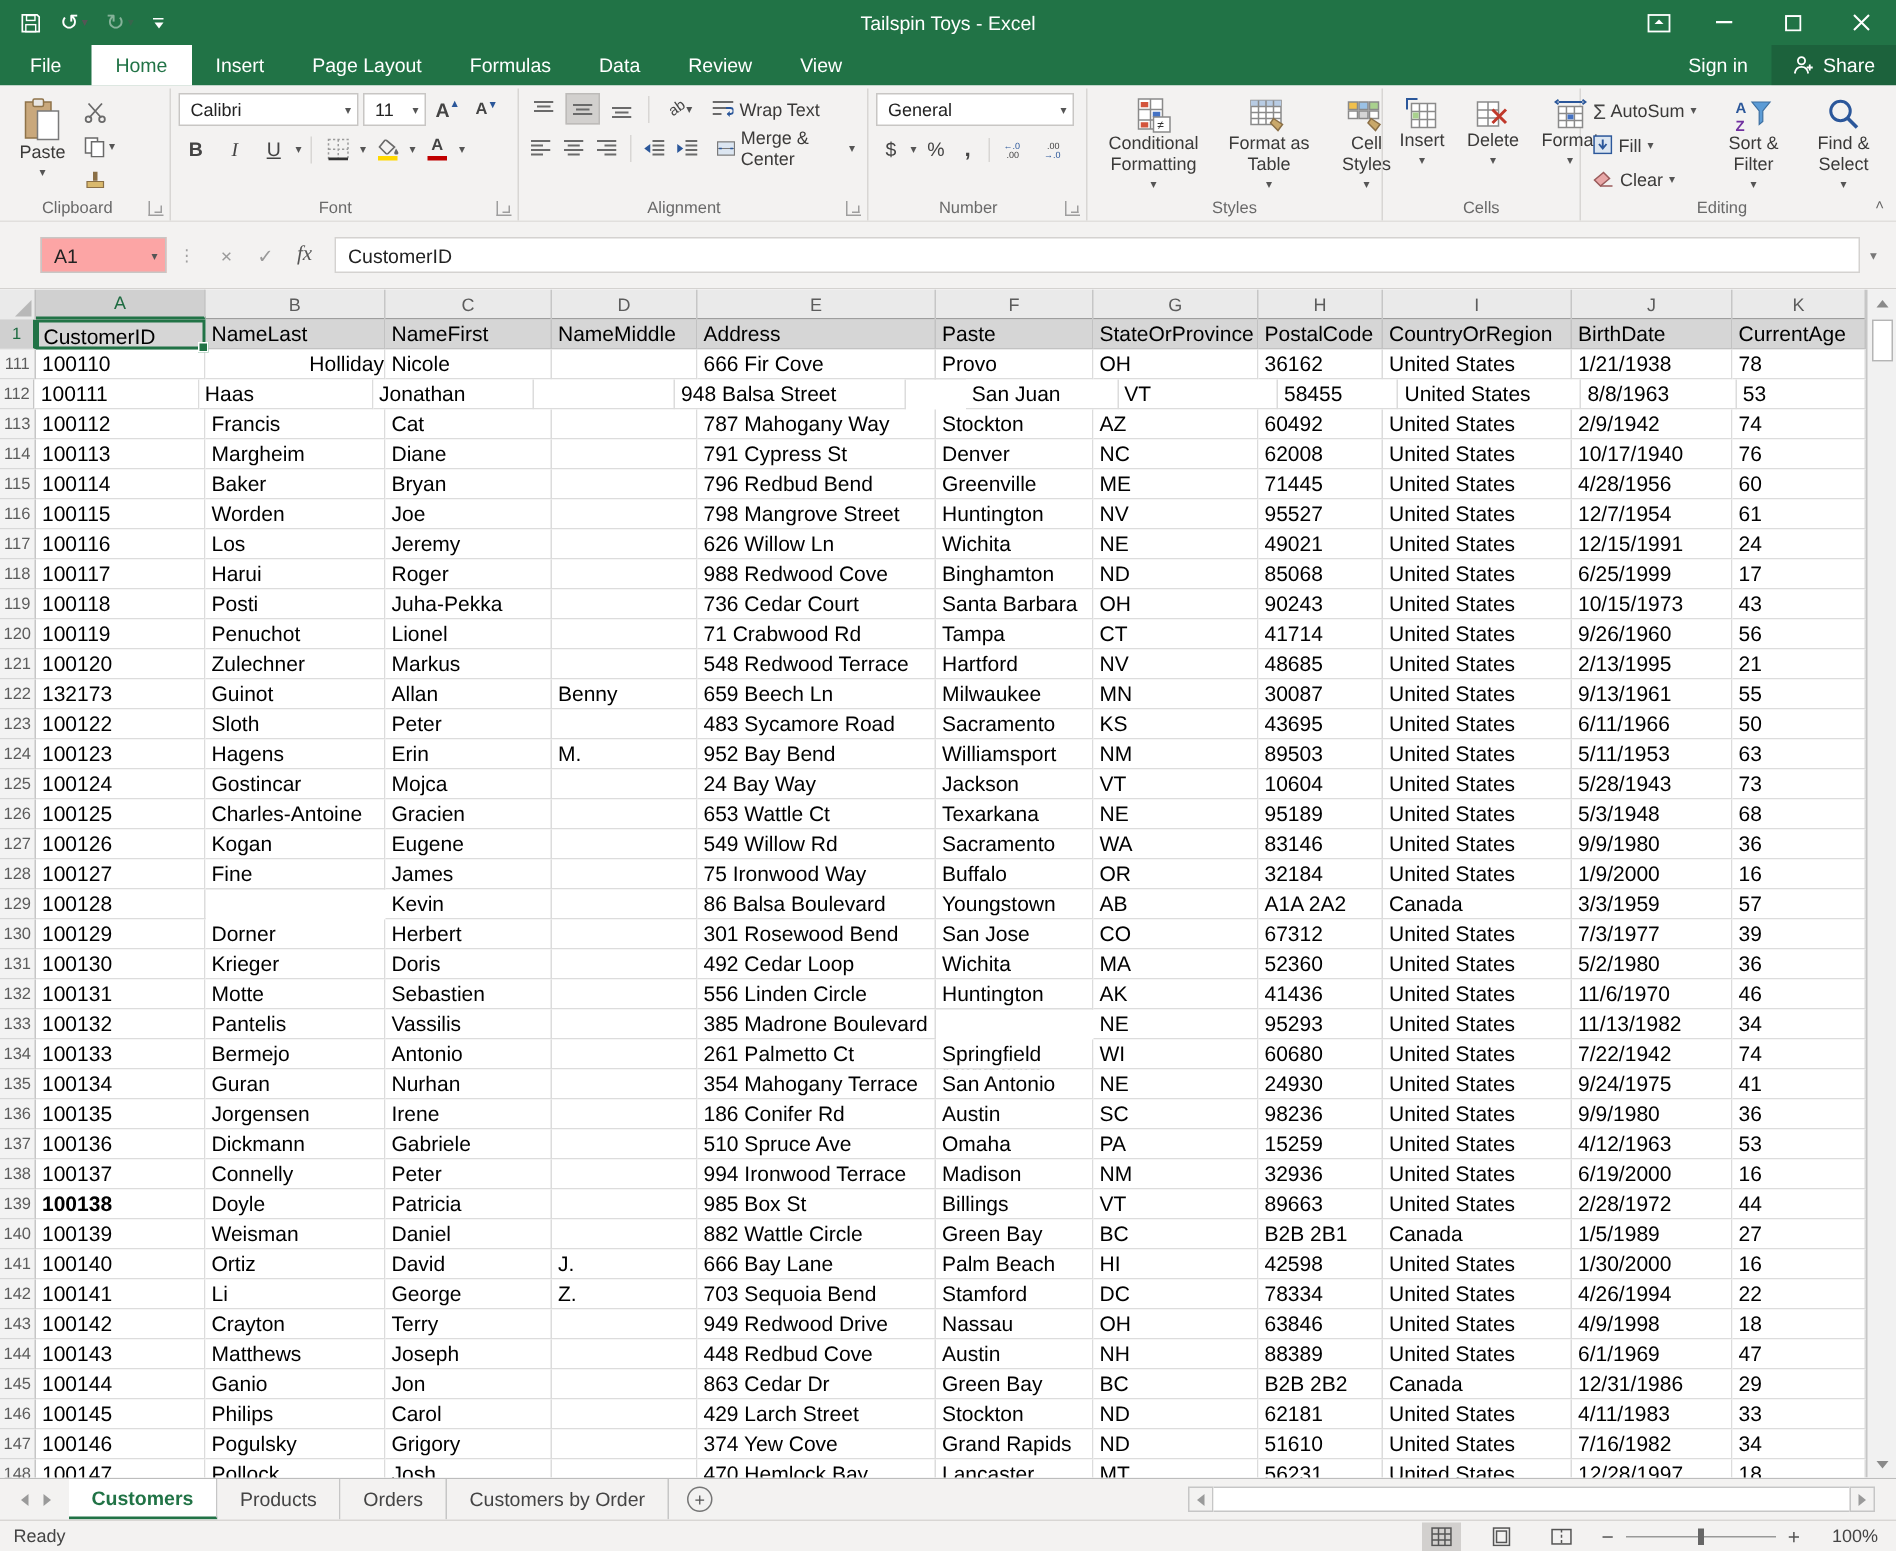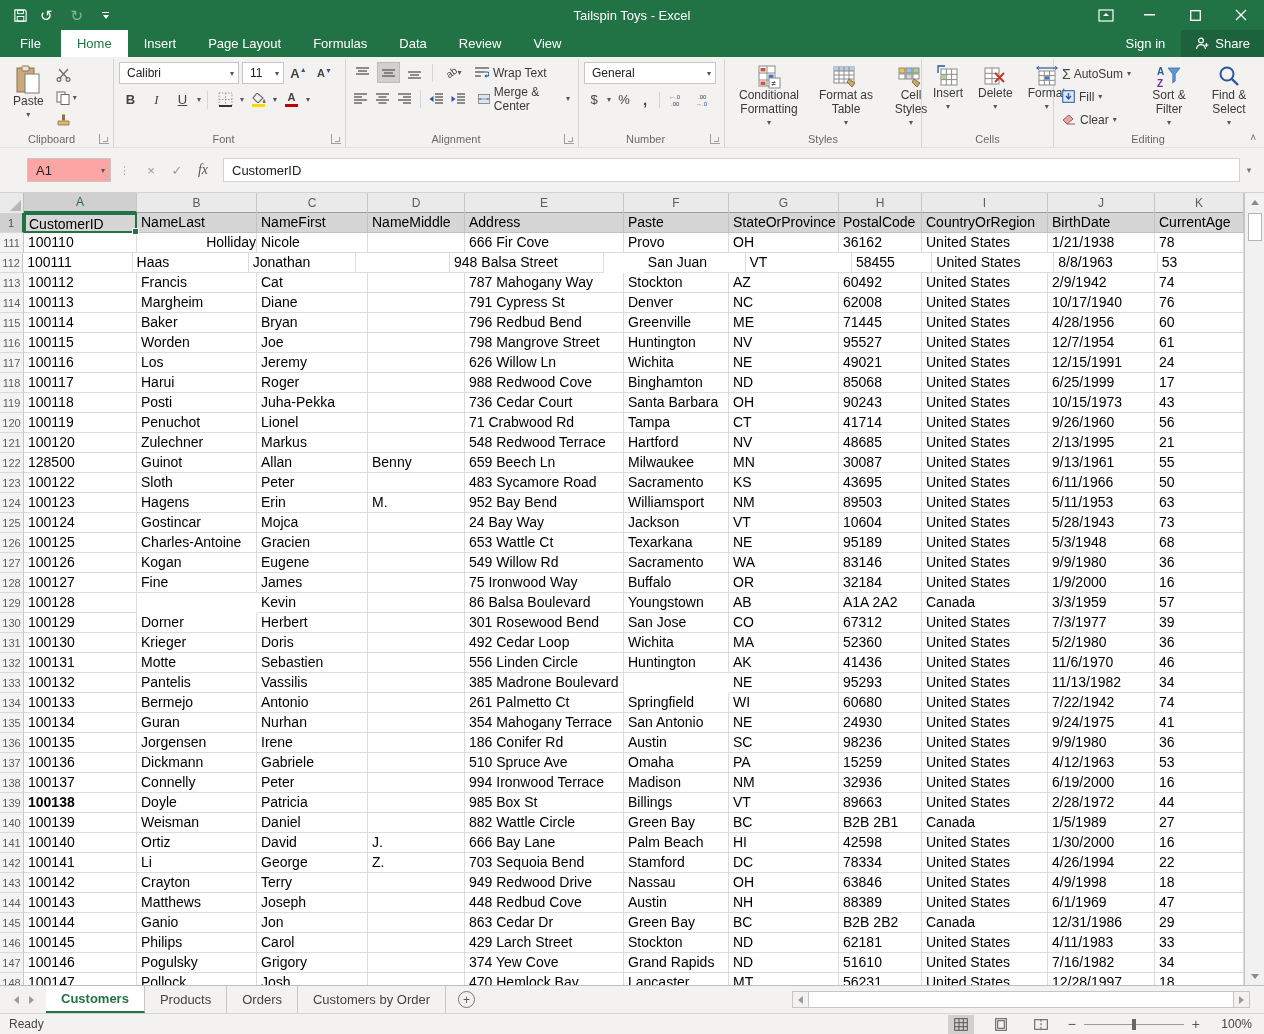--- a/index.html
+++ b/index.html
@@ -728,21 +728,21 @@
             <div class="cell" style="width: 159px;">548 Redwood Terrace</div>
             <div class="cell" style="width: 105px;">Hartford</div>
             <div class="cell" style="width: 110px;">NV</div>
             <div class="cell" style="width: 83px;">48685</div>
             <div class="cell" style="width: 126px;">United States</div>
             <div class="cell" style="width: 107px;">2/13/1995</div>
             <div class="cell" style="width: 89px;">21</div>
           </div>
           <div class="grow">
             <div class="rh">122</div>
-            <div class="cell" style="width: 113px;">128500</div>
+            <div class="cell" style="width: 113px;">132173</div>
             <div class="cell" style="width: 120px;">Guinot</div>
             <div class="cell" style="width: 111px;">Allan</div>
             <div class="cell" style="width: 97px;">Benny</div>
             <div class="cell" style="width: 159px;">659 Beech Ln</div>
             <div class="cell" style="width: 105px;">Milwaukee</div>
             <div class="cell" style="width: 110px;">MN</div>
             <div class="cell" style="width: 83px;">30087</div>
             <div class="cell" style="width: 126px;">United States</div>
             <div class="cell" style="width: 107px;">9/13/1961</div>
             <div class="cell" style="width: 89px;">55</div>

